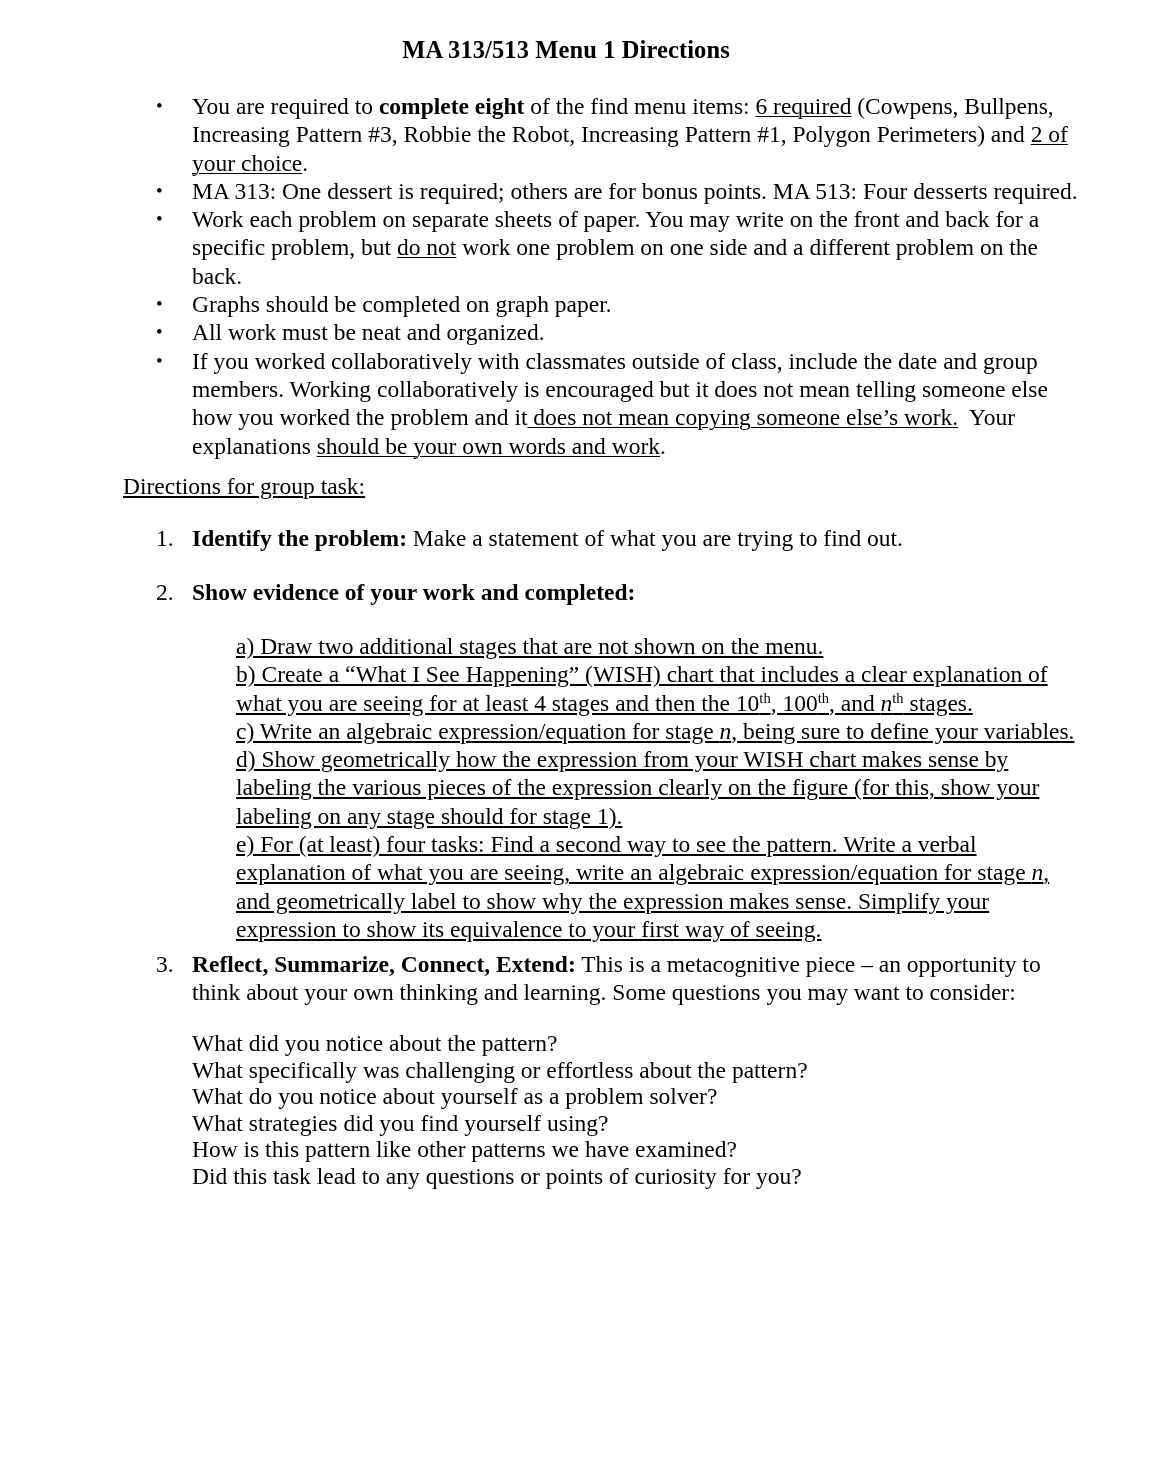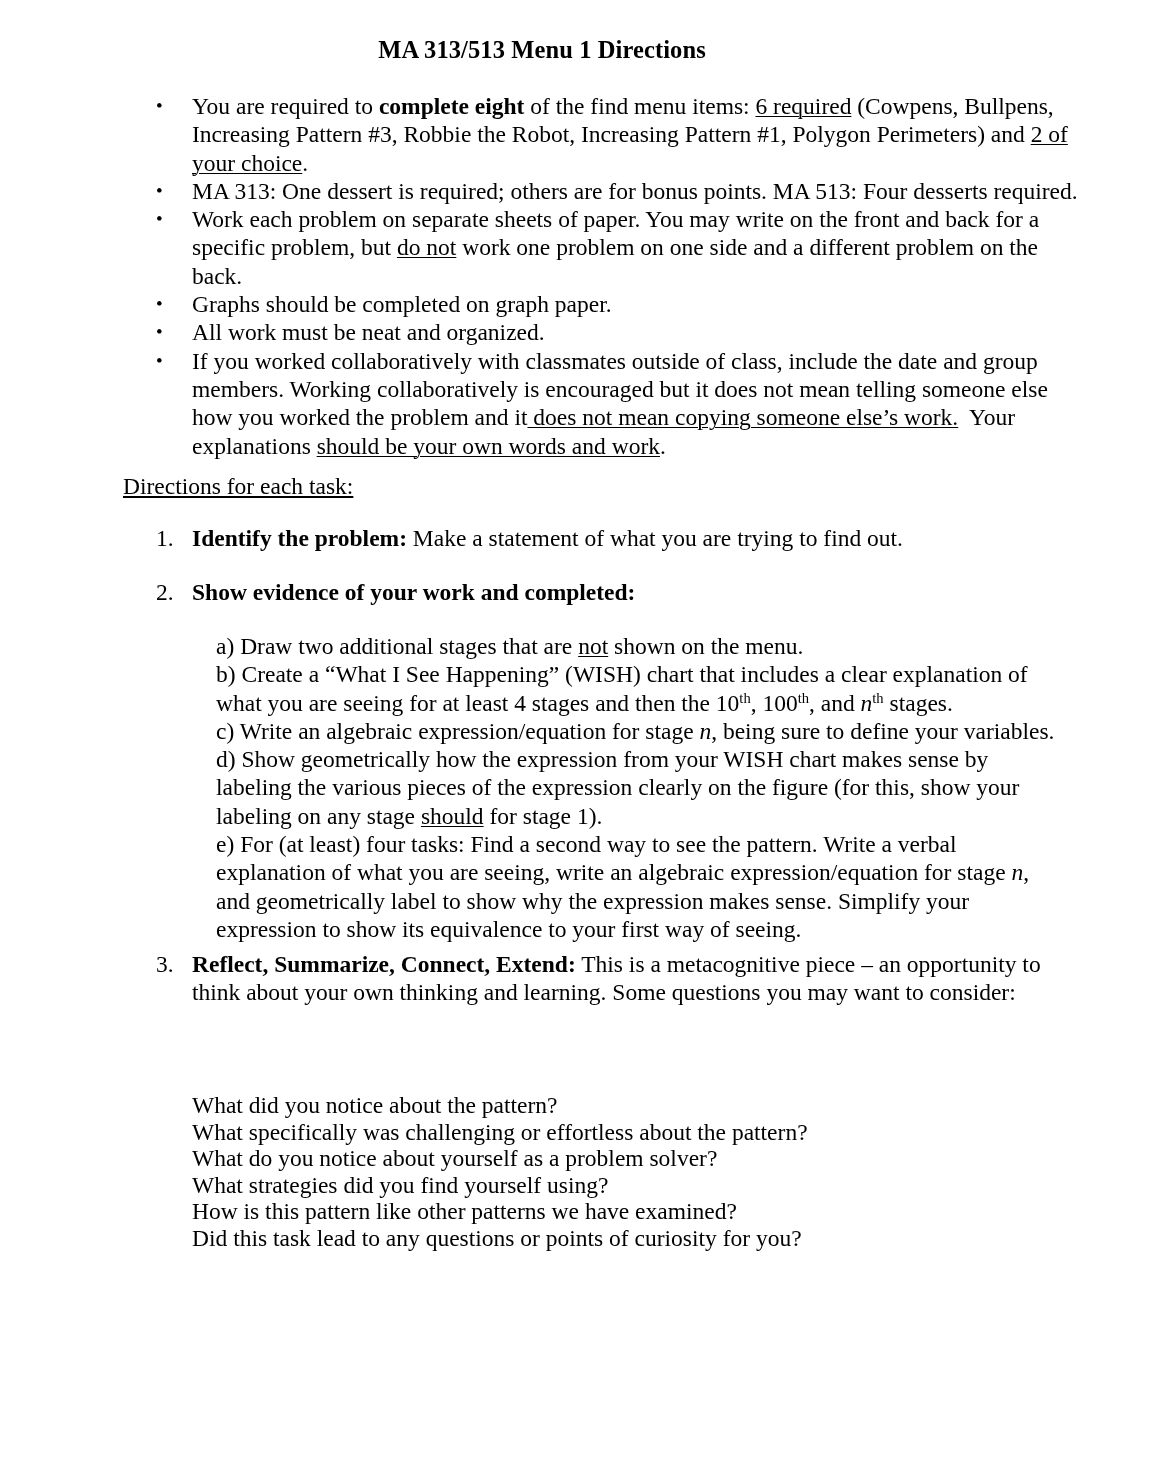--- a/index.html
+++ b/index.html
@@ -25,20 +25,21 @@
   
   .doc-title {
     position: absolute;
     top: 36px;
     left: 0;
     width: 1084px;
     text-align: center;
     font-size: 24.5px;
     font-weight: bold;
     letter-spacing: 0.1px;
+    padding-left: 24px;
   }
 
   
   .bullet-list {
     position: absolute;
     top: 92px;
     left: 0;
     width: 1170px;
   }
   .bullet-row {
@@ -84,24 +85,25 @@
     position: absolute;
     left: 156px;
     top: 0;
     font-size: 23.5px;
     line-height: 28.3px;
   }
 
   
   .sub-block {
     position: absolute;
-    left: 216px;
+    left: 236px;
     width: 844px;
     font-size: 23.5px;
     line-height: 28.3px;
+    text-decoration: underline;
   }
   .sub-line { text-align: left; }
 
   
   .question-block {
     position: absolute;
     left: 192px;
     width: 900px;
     font-size: 23.5px;
     line-height: 26.6px;
@@ -148,21 +150,21 @@
     <div class="bullet-row">
       <span class="bullet-mark">•</span>
       <span class="rich"><span>All work must be neat and organized.</span></span>
     </div>
     <div class="bullet-row">
       <span class="bullet-mark">•</span>
       <span class="rich"><span>If you worked collaboratively with classmates outside of class, include the date and group members. Working collaboratively is encouraged but it does not mean telling someone else how you worked the problem and it</span><span class="u"> does not mean copying someone else’s work.</span><span>&nbsp; Your explanations </span><span class="u">should be your own words and work</span><span>.</span></span>
     </div>
   </div>
 
-  <div class="section-heading">Directions for each task:</div>
+  <div class="section-heading">Directions for group task:</div>
 
   <div class="num-block" style="top:524px">
     <div class="num-row">
       <span class="num-mark">1.</span>
       <span class="rich"><b>Identify the problem:</b><span> Make a statement of what you are trying to find out.</span></span>
     </div>
   </div>
 
   <div class="num-block" style="top:578px">
     <div class="num-row">
@@ -179,21 +181,21 @@
     <div class="sub-line rich"><span>e) For (at least) four tasks: Find a second way to see the pattern. Write a verbal explanation of what you are seeing, write an algebraic expression/equation for stage </span><i>n</i><span>, and geometrically label to show why the expression makes sense. Simplify your expression to show its equivalence to your first way of seeing.</span></div>
   </div>
 
   <div class="num-block" style="top:950px">
     <div class="num-row">
       <span class="num-mark">3.</span>
       <span class="rich"><b>Reflect, Summarize, Connect, Extend:</b><span> This is a metacognitive piece – an opportunity to think about your own thinking and learning. Some questions you may want to consider:</span></span>
     </div>
   </div>
 
-  <div class="question-block" style="top:1092px">
+  <div class="question-block" style="top:1030px">
     <div class="question-line">What did you notice about the pattern?</div>
     <div class="question-line">What specifically was challenging or effortless about the pattern?</div>
     <div class="question-line">What do you notice about yourself as a problem solver?</div>
     <div class="question-line">What strategies did you find yourself using?</div>
     <div class="question-line">How is this pattern like other patterns we have examined?</div>
     <div class="question-line">Did this task lead to any questions or points of curiosity for you?</div>
   </div>
 
 </div>
 

